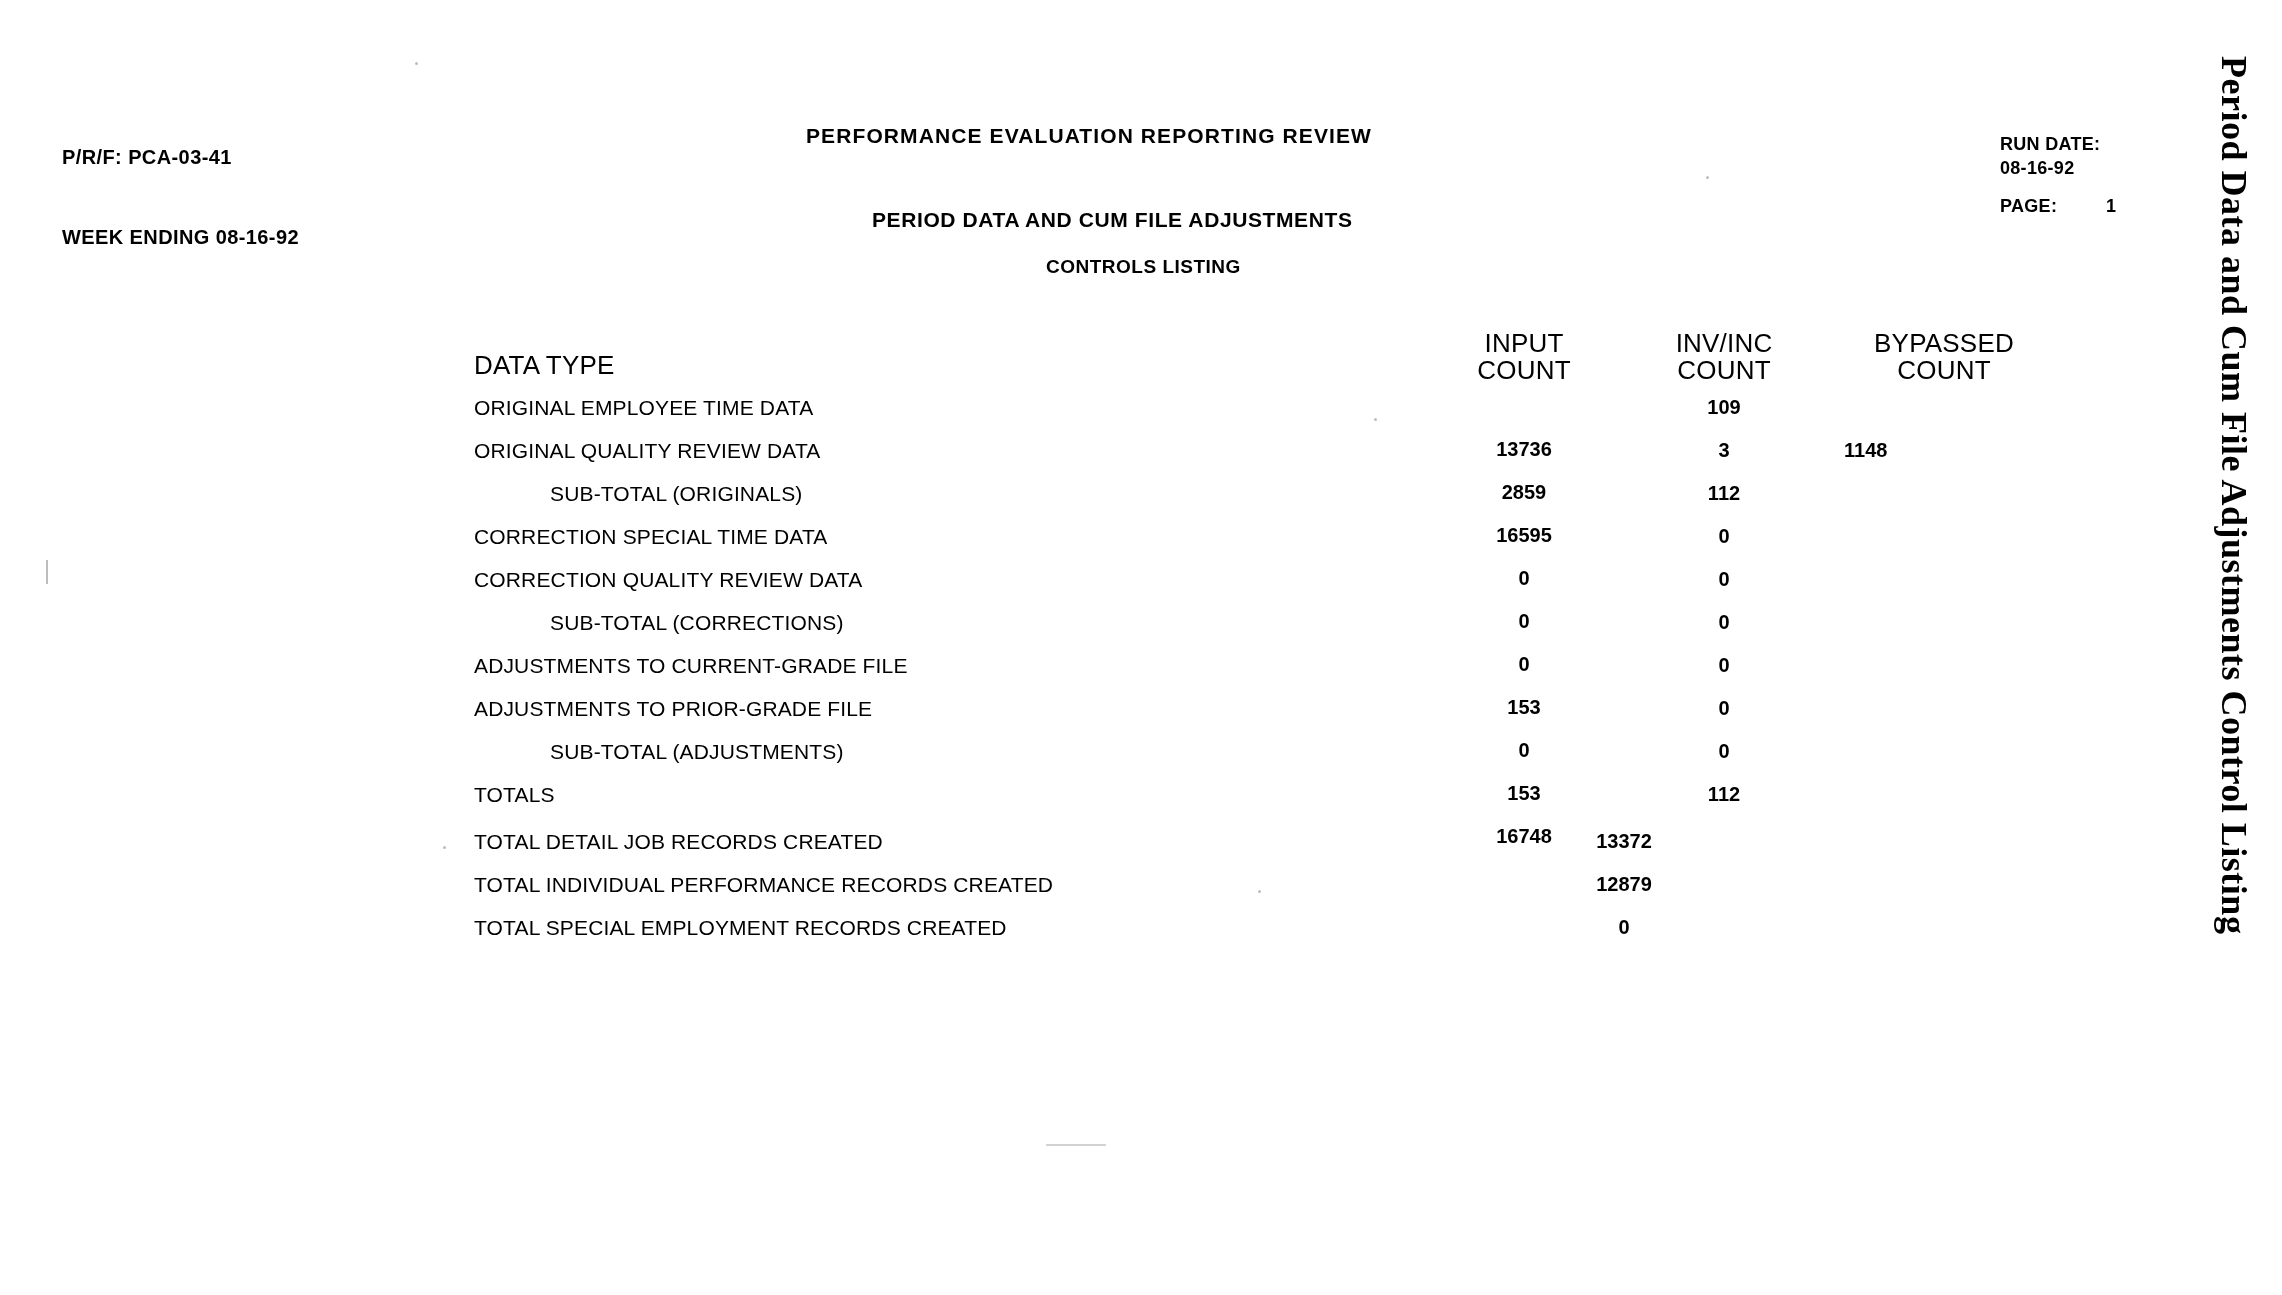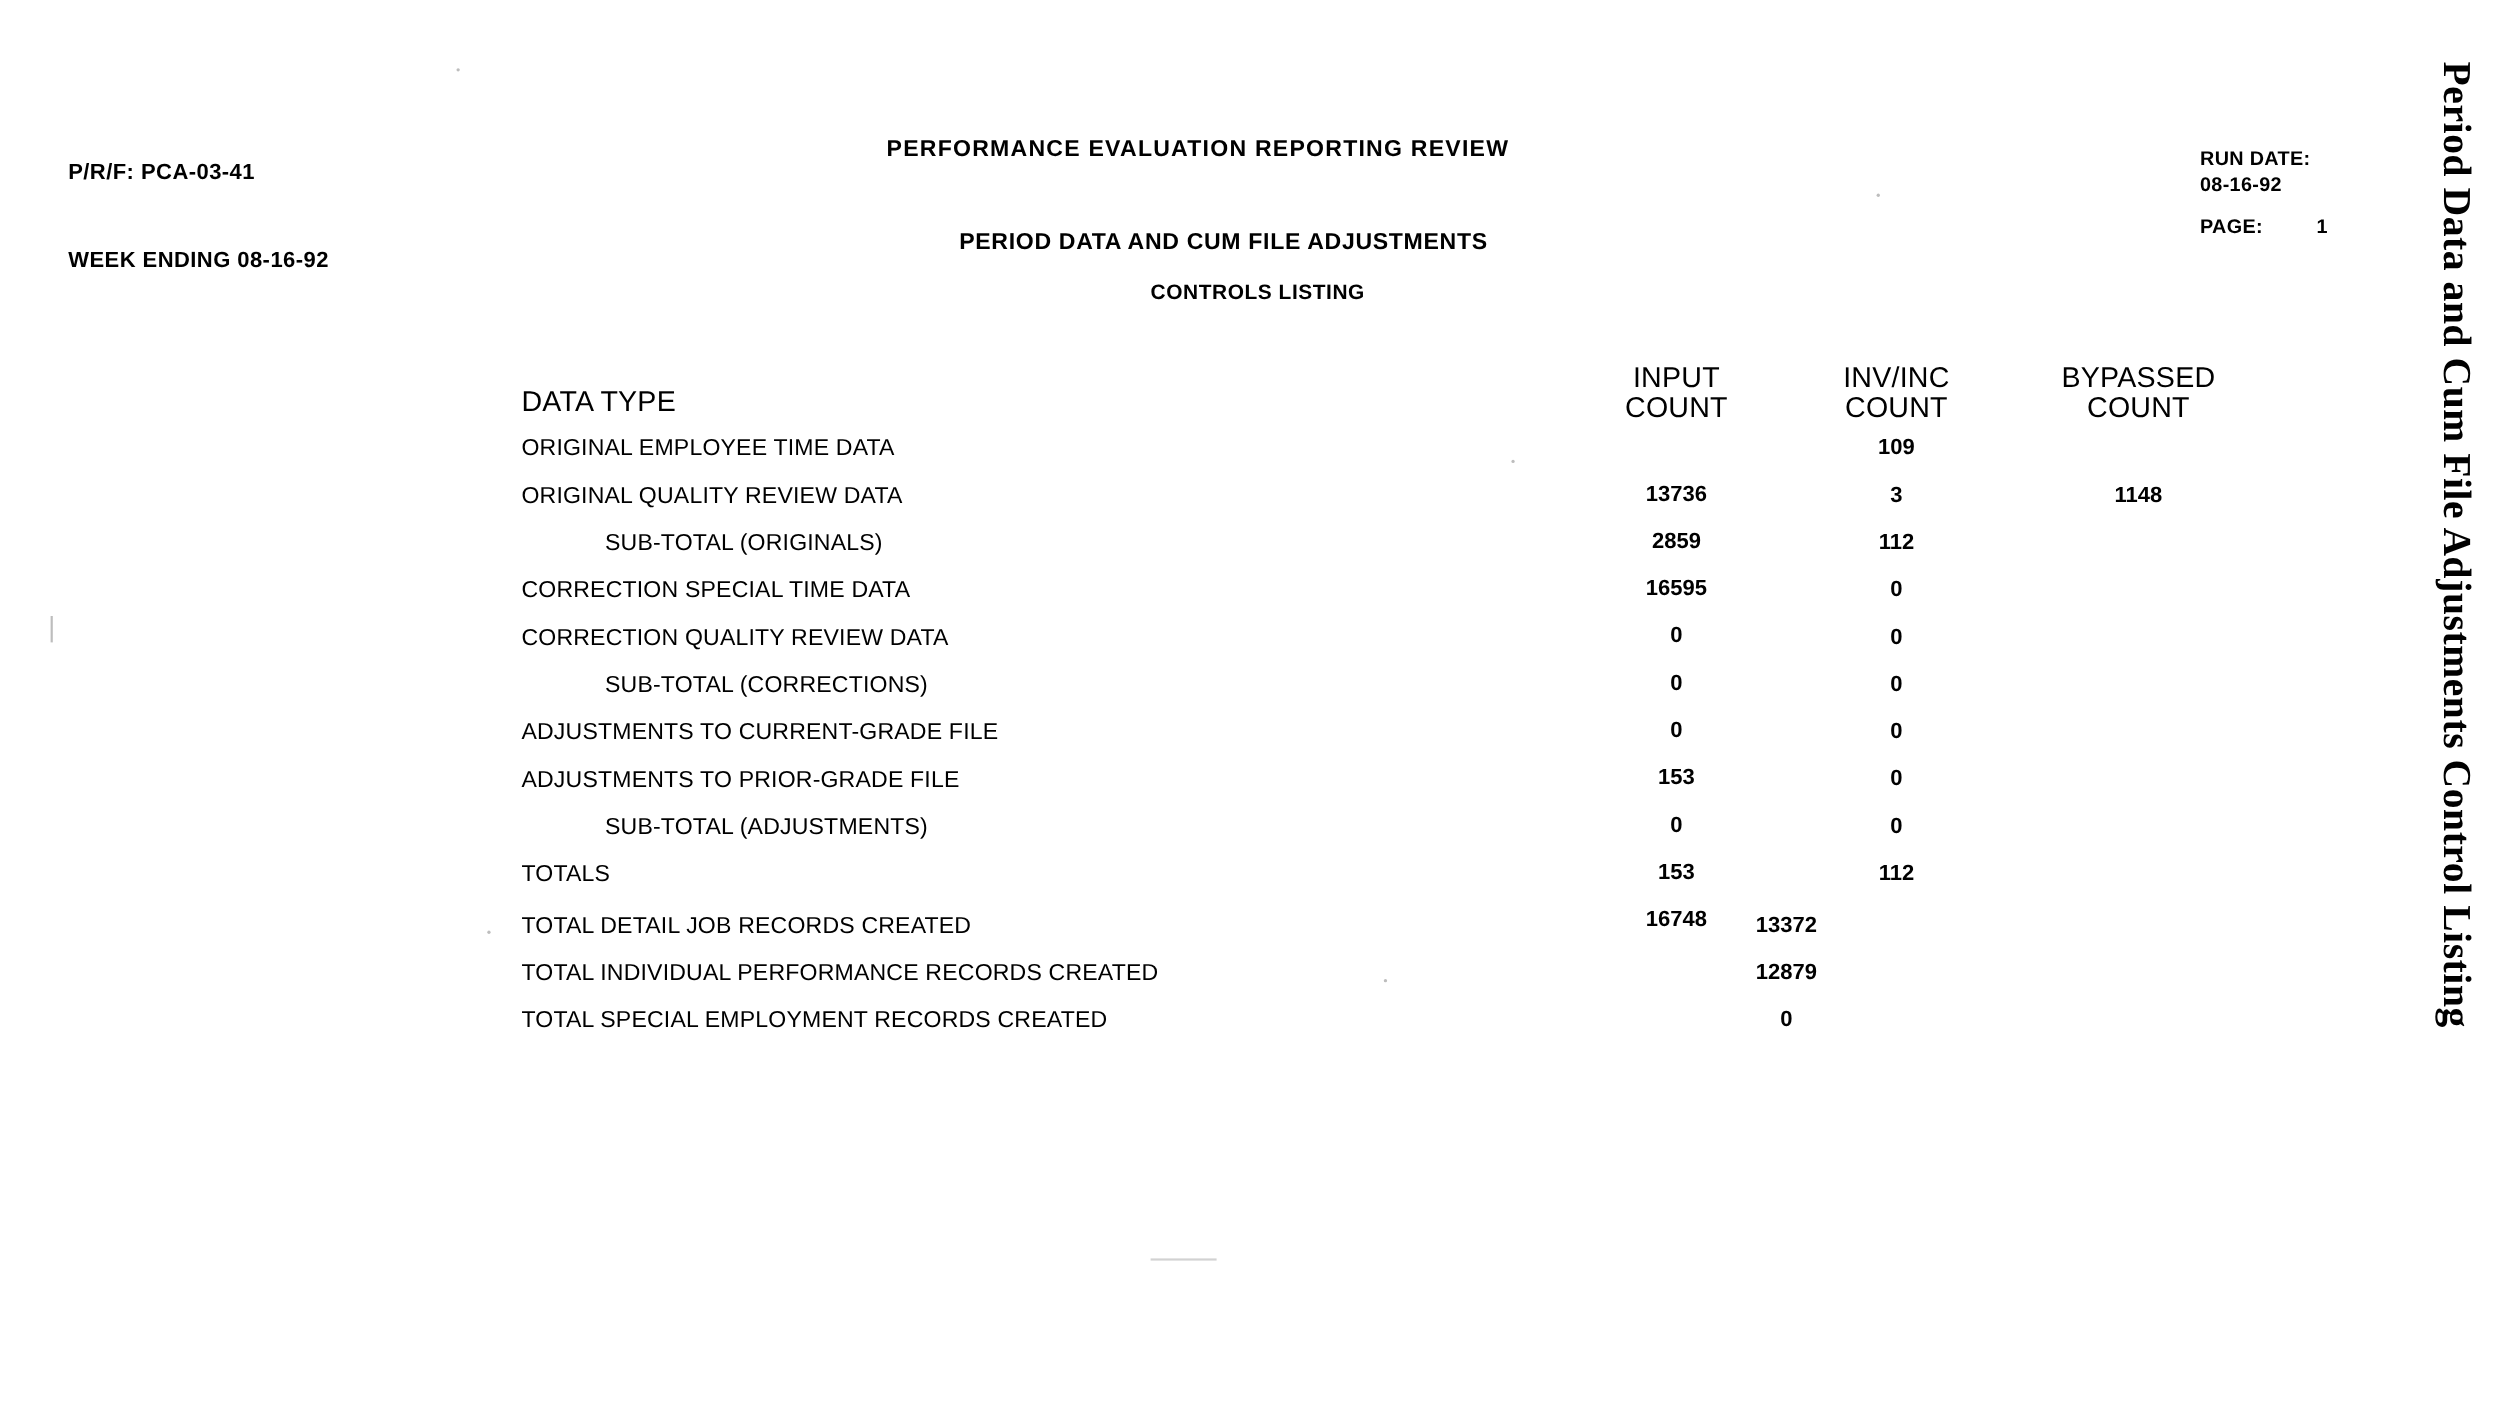--- a/index.html
+++ b/index.html
@@ -167,21 +167,20 @@
     top: 0px;
     text-align: center;
     font-size: 20px;
     font-weight: bold;
   }
   .r-byp {
     position: absolute;
     left: 1370px;
     width: 200px;
     top: 0px;
-    text-align: center;
     font-size: 20px;
     font-weight: bold;
   }
 
   
   .row-summary .r-mid {
     position: absolute;
     left: 1060px;
     width: 180px;
     top: 0px;

